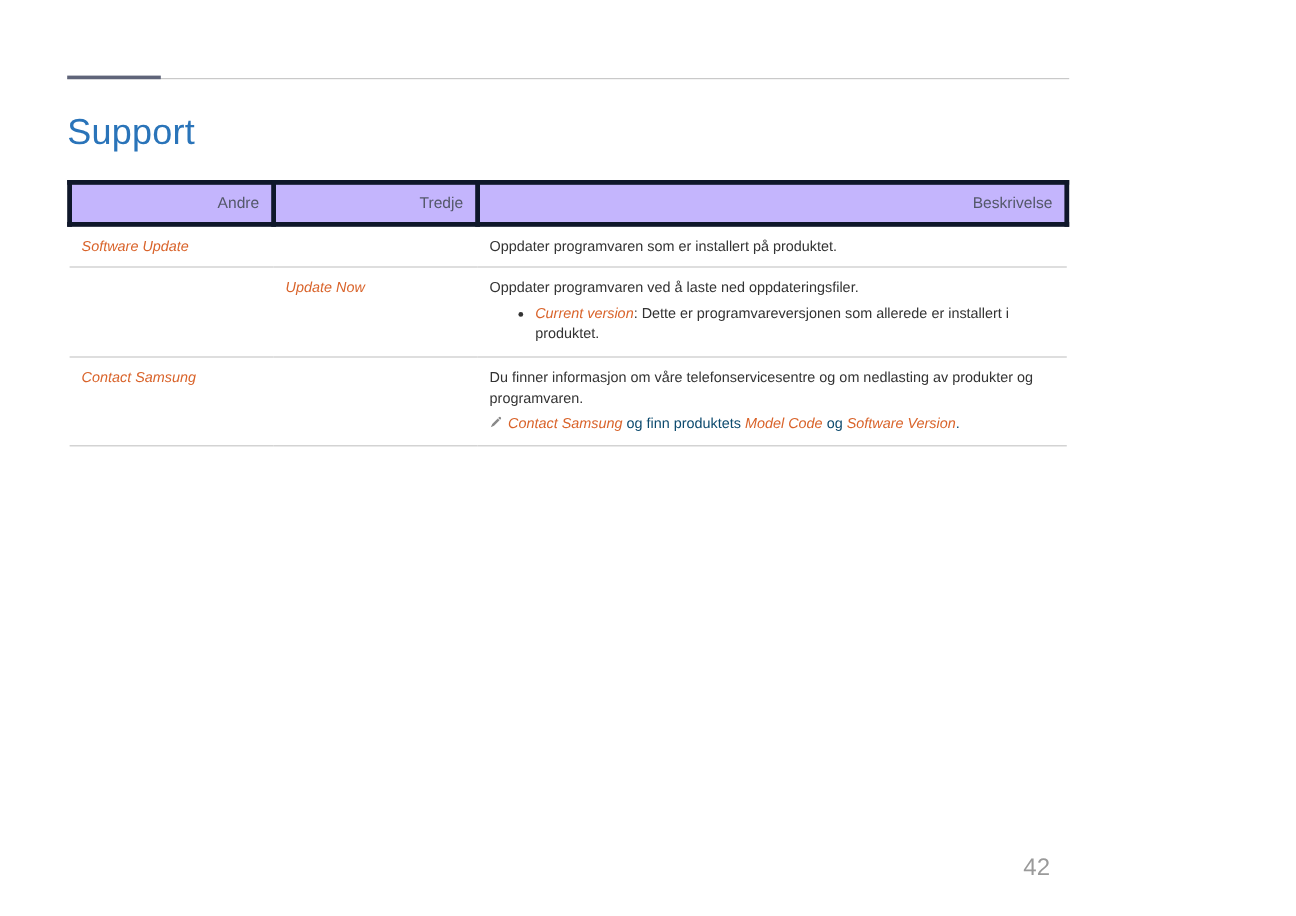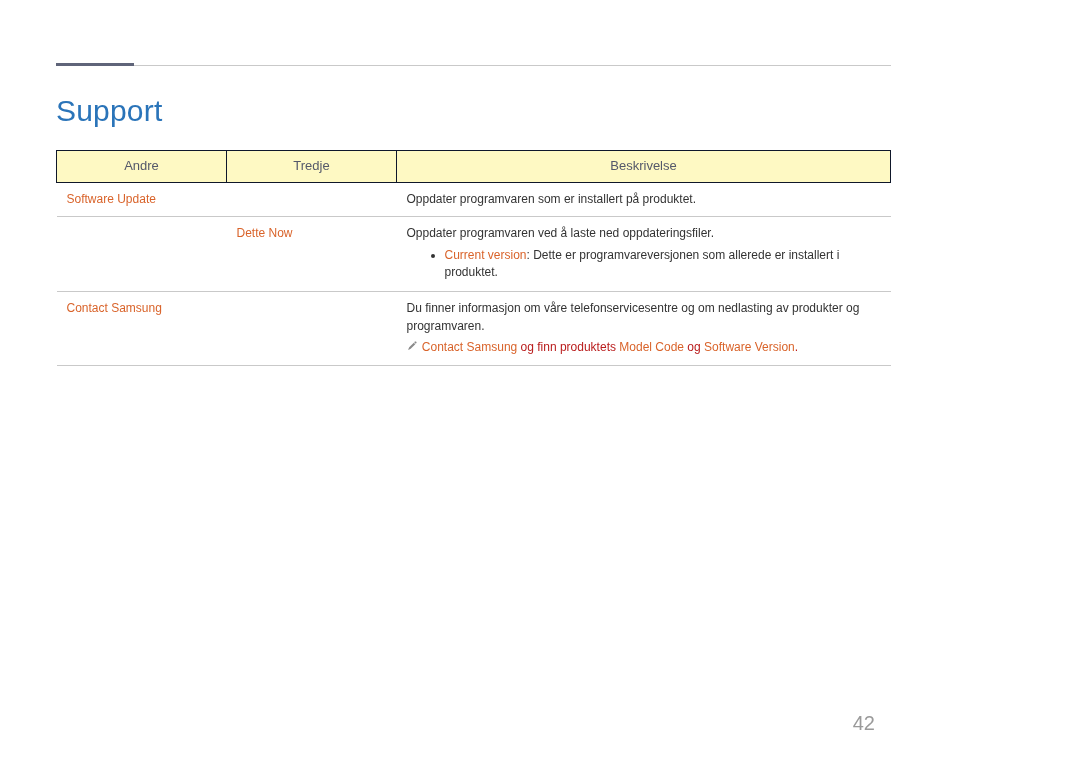--- a/index.html
+++ b/index.html
@@ -33,37 +33,37 @@
     margin-bottom: 22px;
     letter-spacing: 0.2px;
   }
   table.menu {
     width: 100%;
     border-collapse: collapse;
     font-size: 12px;
     line-height: 1.45;
   }
   table.menu th {
-    text-align: center;
+    text-align: right;
     font-weight: 400;
-    background: #fef9c3;
-    border: 1px solid #0f172a;
+    background: #c4b5fd;
+    border: 4px solid #0f172a;
     color: #54586a;
     padding: 6px 10px;
     font-size: 13px;
   }
   table.menu td {
     border-bottom: 1px solid #c9c9c9;
     padding: 8px 10px 8px 10px;
     vertical-align: top;
   }
   table.menu tr td:first-child { width: 170px; }
   table.menu tr td:nth-child(2) { width: 170px; }
-  .orange { color: #d9632a; }
-  .gray { color: #b91c1c; }
+  .orange { color: #d9632a; font-style: italic; }
+  .gray { color: #0c4a6e; }
   ul.bullets { list-style: disc; padding-left: 18px; margin-top: 4px; }
   ul.bullets li { margin-bottom: 2px; margin-left: 20px; }
   .note-line { margin-top: 4px; }
   .pencil-icon {
     display: inline-block;
     width: 10px;
     margin-right: 2px;
     color: #8a8a8a;
     vertical-align: baseline;
   }
@@ -96,21 +96,21 @@
       </tr>
     </thead>
     <tbody>
       <tr>
         <td><span class="orange">Software Update</span></td>
         <td></td>
         <td>Oppdater programvaren som er installert på produktet.</td>
       </tr>
       <tr>
         <td></td>
-        <td><span class="orange">Dette Now</span></td>
+        <td><span class="orange">Update Now</span></td>
         <td>
           <span>Oppdater programvaren ved å laste ned oppdateringsfiler.</span>
           <ul class="bullets">
             <li>
               <span class="orange">Current version</span><span>: Dette er programvareversjonen som allerede er installert i produktet.</span>
             </li>
           </ul>
         </td>
       </tr>
       <tr>

